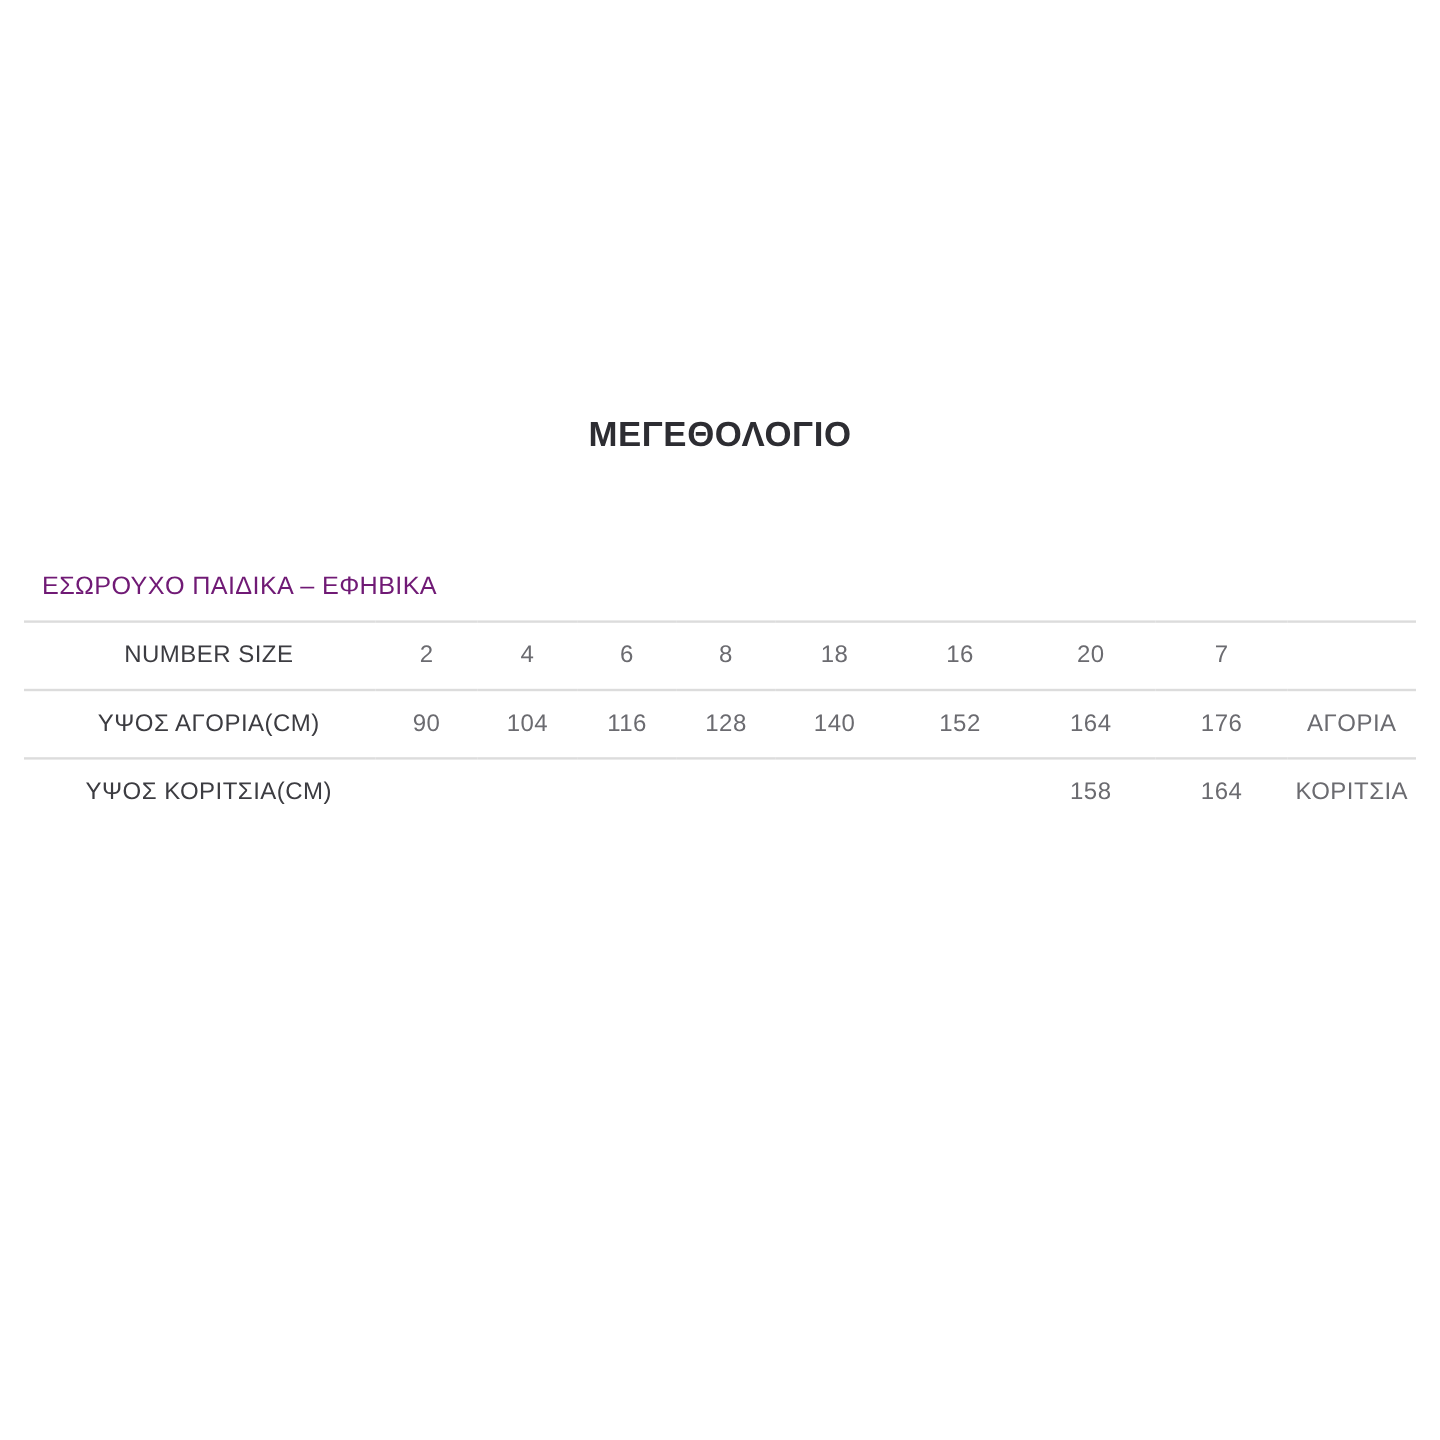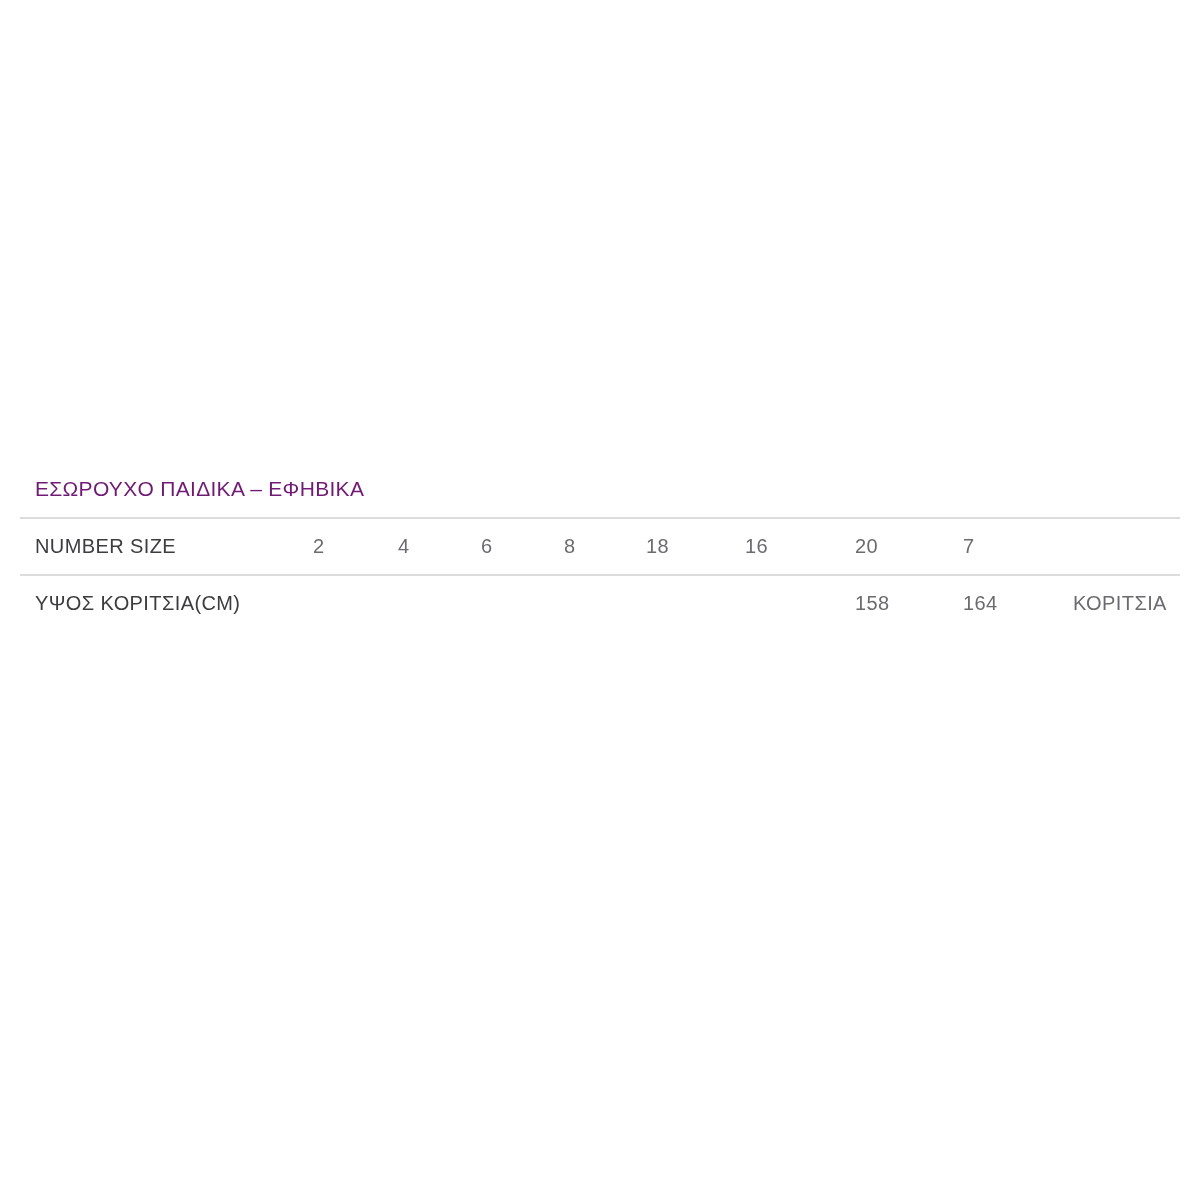--- a/index.html
+++ b/index.html
@@ -48,38 +48,39 @@
     border-top: 2px solid #dcdcdc;
   }
   table.size-table tr.bordered {
     border-bottom: 2px solid #dcdcdc;
   }
   table.size-table td {
     height: 55px;
     vertical-align: middle;
     font-size: 20px;
     letter-spacing: 0.4px;
-    text-align: left;
+    text-align: center;
     padding: 0;
     white-space: nowrap;
     overflow: hidden;
   }
   table.size-table td.row-label {
     padding-left: 15px;
     color: #3c3c41;
   }
   table.size-table td.cell {
     color: #6b6b70;
   }
 </style>
 </head>
 <body>
 
 <div class="page">
 
+  <div class="page-title">ΜΕΓΕΘΟΛΟΓΙΟ</div>
 
   <div class="section-heading">ΕΣΩΡΟΥΧΟ ΠΑΙΔΙΚΑ – ΕΦΗΒΙΚΑ</div>
 
   <table class="size-table">
     <colgroup>
       <col style="width:293px">
       <col style="width:85px">
       <col style="width:83px">
       <col style="width:83px">
       <col style="width:82px">
@@ -95,20 +96,32 @@
         <td class="cell">2</td>
         <td class="cell">4</td>
         <td class="cell">6</td>
         <td class="cell">8</td>
         <td class="cell">18</td>
         <td class="cell">16</td>
         <td class="cell">20</td>
         <td class="cell">7</td>
         <td class="cell"></td>
       </tr>
+      <tr class="bordered">
+        <td class="row-label">ΥΨΟΣ ΑΓΟΡΙΑ(CM)</td>
+        <td class="cell">90</td>
+        <td class="cell">104</td>
+        <td class="cell">116</td>
+        <td class="cell">128</td>
+        <td class="cell">140</td>
+        <td class="cell">152</td>
+        <td class="cell">164</td>
+        <td class="cell">176</td>
+        <td class="cell">ΑΓΟΡΙΑ</td>
+      </tr>
       <tr>
         <td class="row-label">ΥΨΟΣ ΚΟΡΙΤΣΙΑ(CM)</td>
         <td class="cell"></td>
         <td class="cell"></td>
         <td class="cell"></td>
         <td class="cell"></td>
         <td class="cell"></td>
         <td class="cell"></td>
         <td class="cell">158</td>
         <td class="cell">164</td>

